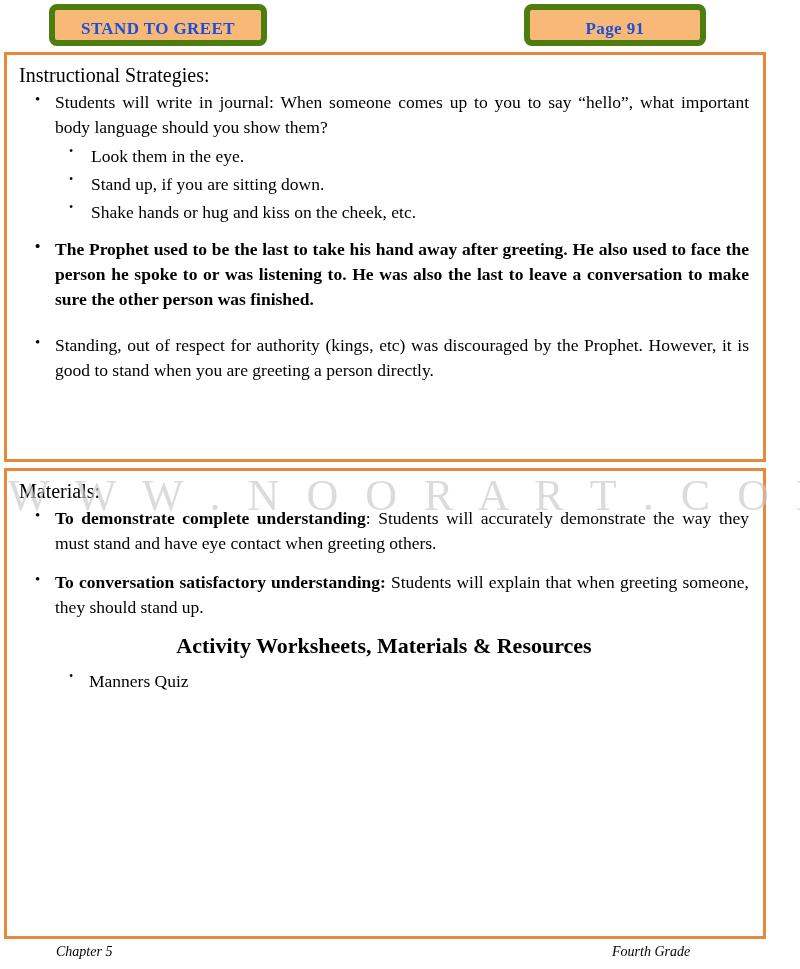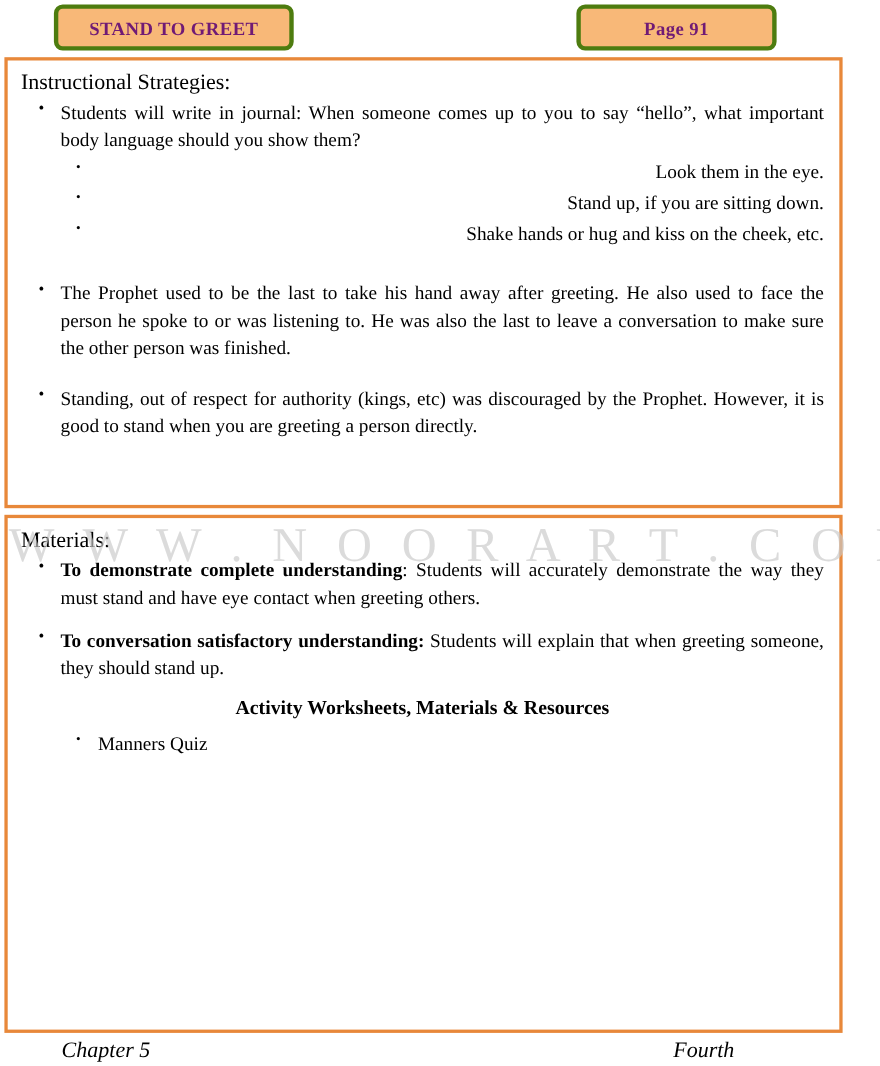--- a/index.html
+++ b/index.html
@@ -27,29 +27,29 @@
   .header-row {
     position: absolute;
     top: 2px;
     left: 0;
     width: 800px;
     height: 44px;
   }
   .pill {
     position: absolute;
     background: #f8b878;
-    border: 4px solid #4d7c0f;
+    border: 6px solid #4d7c0f;
     border-radius: 8px;
     box-sizing: border-box;
     text-align: center;
     font-weight: bold;
     font-size: 17px;
     line-height: 38px;
     letter-spacing: 0.4px;
-    color: #701a75;
+    color: #1d4ed8;
   }
   .pill-title {
     left: 49px;
     top: 2px;
     width: 218px;
     height: 42px;
   }
   .pill-page {
     left: 524px;
     top: 2px;
@@ -121,42 +121,42 @@
     list-style: none;
     margin: 4px 0 0 0;
     padding: 0;
   }
   ul.lvl2 > li {
     position: relative;
     padding-left: 36px;
     margin-bottom: 3px;
     font-size: 17.5px;
     line-height: 1.45;
-    text-align: right;
+    text-align: left;
   }
   ul.lvl2 > li:before {
     content: "\2022";
     position: absolute;
     left: 14px;
     top: -1px;
     font-size: 12px;
   }
 
   .eval-list > li {
     margin-bottom: 2px;
     text-align: left;
   }
   .eval-list .lead {
     font-weight: bold;
   }
 
   .resources-heading {
     text-align: center;
     font-weight: bold;
-    font-size: 18px;
+    font-size: 22px;
     margin: 14px 0 10px 0;
   }
 
   ul.res-list {
     list-style: none;
     margin: 0;
     padding: 0;
   }
   ul.res-list > li {
     position: relative;
@@ -190,21 +190,21 @@
   }
 
   
   .footer {
     position: absolute;
     left: 0;
     top: 944px;
     width: 720px;
     height: 22px;
     font-style: italic;
-    font-size: 20px;
+    font-size: 14px;
   }
   .footer .chapter {
     position: absolute;
     left: 56px;
     top: 0;
   }
   .footer .grade {
     position: absolute;
     left: 612px;
     top: 0;
@@ -225,21 +225,21 @@
       <h2 class="section-heading">Instructional Strategies:</h2>
       <ul class="lvl1">
         <li class="tight">
           <span>Students will write in journal: When someone comes up to you to say “hello”, what important body language should you show them?</span>
           <ul class="lvl2">
             <li>Look them in the eye.</li>
             <li>Stand up, if you are sitting down.</li>
             <li>Shake hands or hug and kiss on the cheek, etc.</li>
           </ul>
         </li>
-        <li style="margin-top:28px;">The Prophet used to be the last to take his hand away after greeting.  He also used to face the person he spoke to or was listening to.  He was also the last to leave a conversation to make sure the other person was finished.</li>
+        <li style="margin-top:11px;font-weight:bold;">The Prophet used to be the last to take his hand away after greeting.  He also used to face the person he spoke to or was listening to.  He was also the last to leave a conversation to make sure the other person was finished.</li>
         <li style="margin-top:22px;">Standing, out of respect for authority (kings, etc) was discouraged by the Prophet. However, it is good to stand when you are greeting a person directly.</li>
       </ul>
     </div>
   </div>
 
   <div class="box box-evaluation">
     <div class="box-inner">
       <h2 class="section-heading bold-eval">Materials:</h2>
       <ul class="lvl1 eval-list">
         <li>

